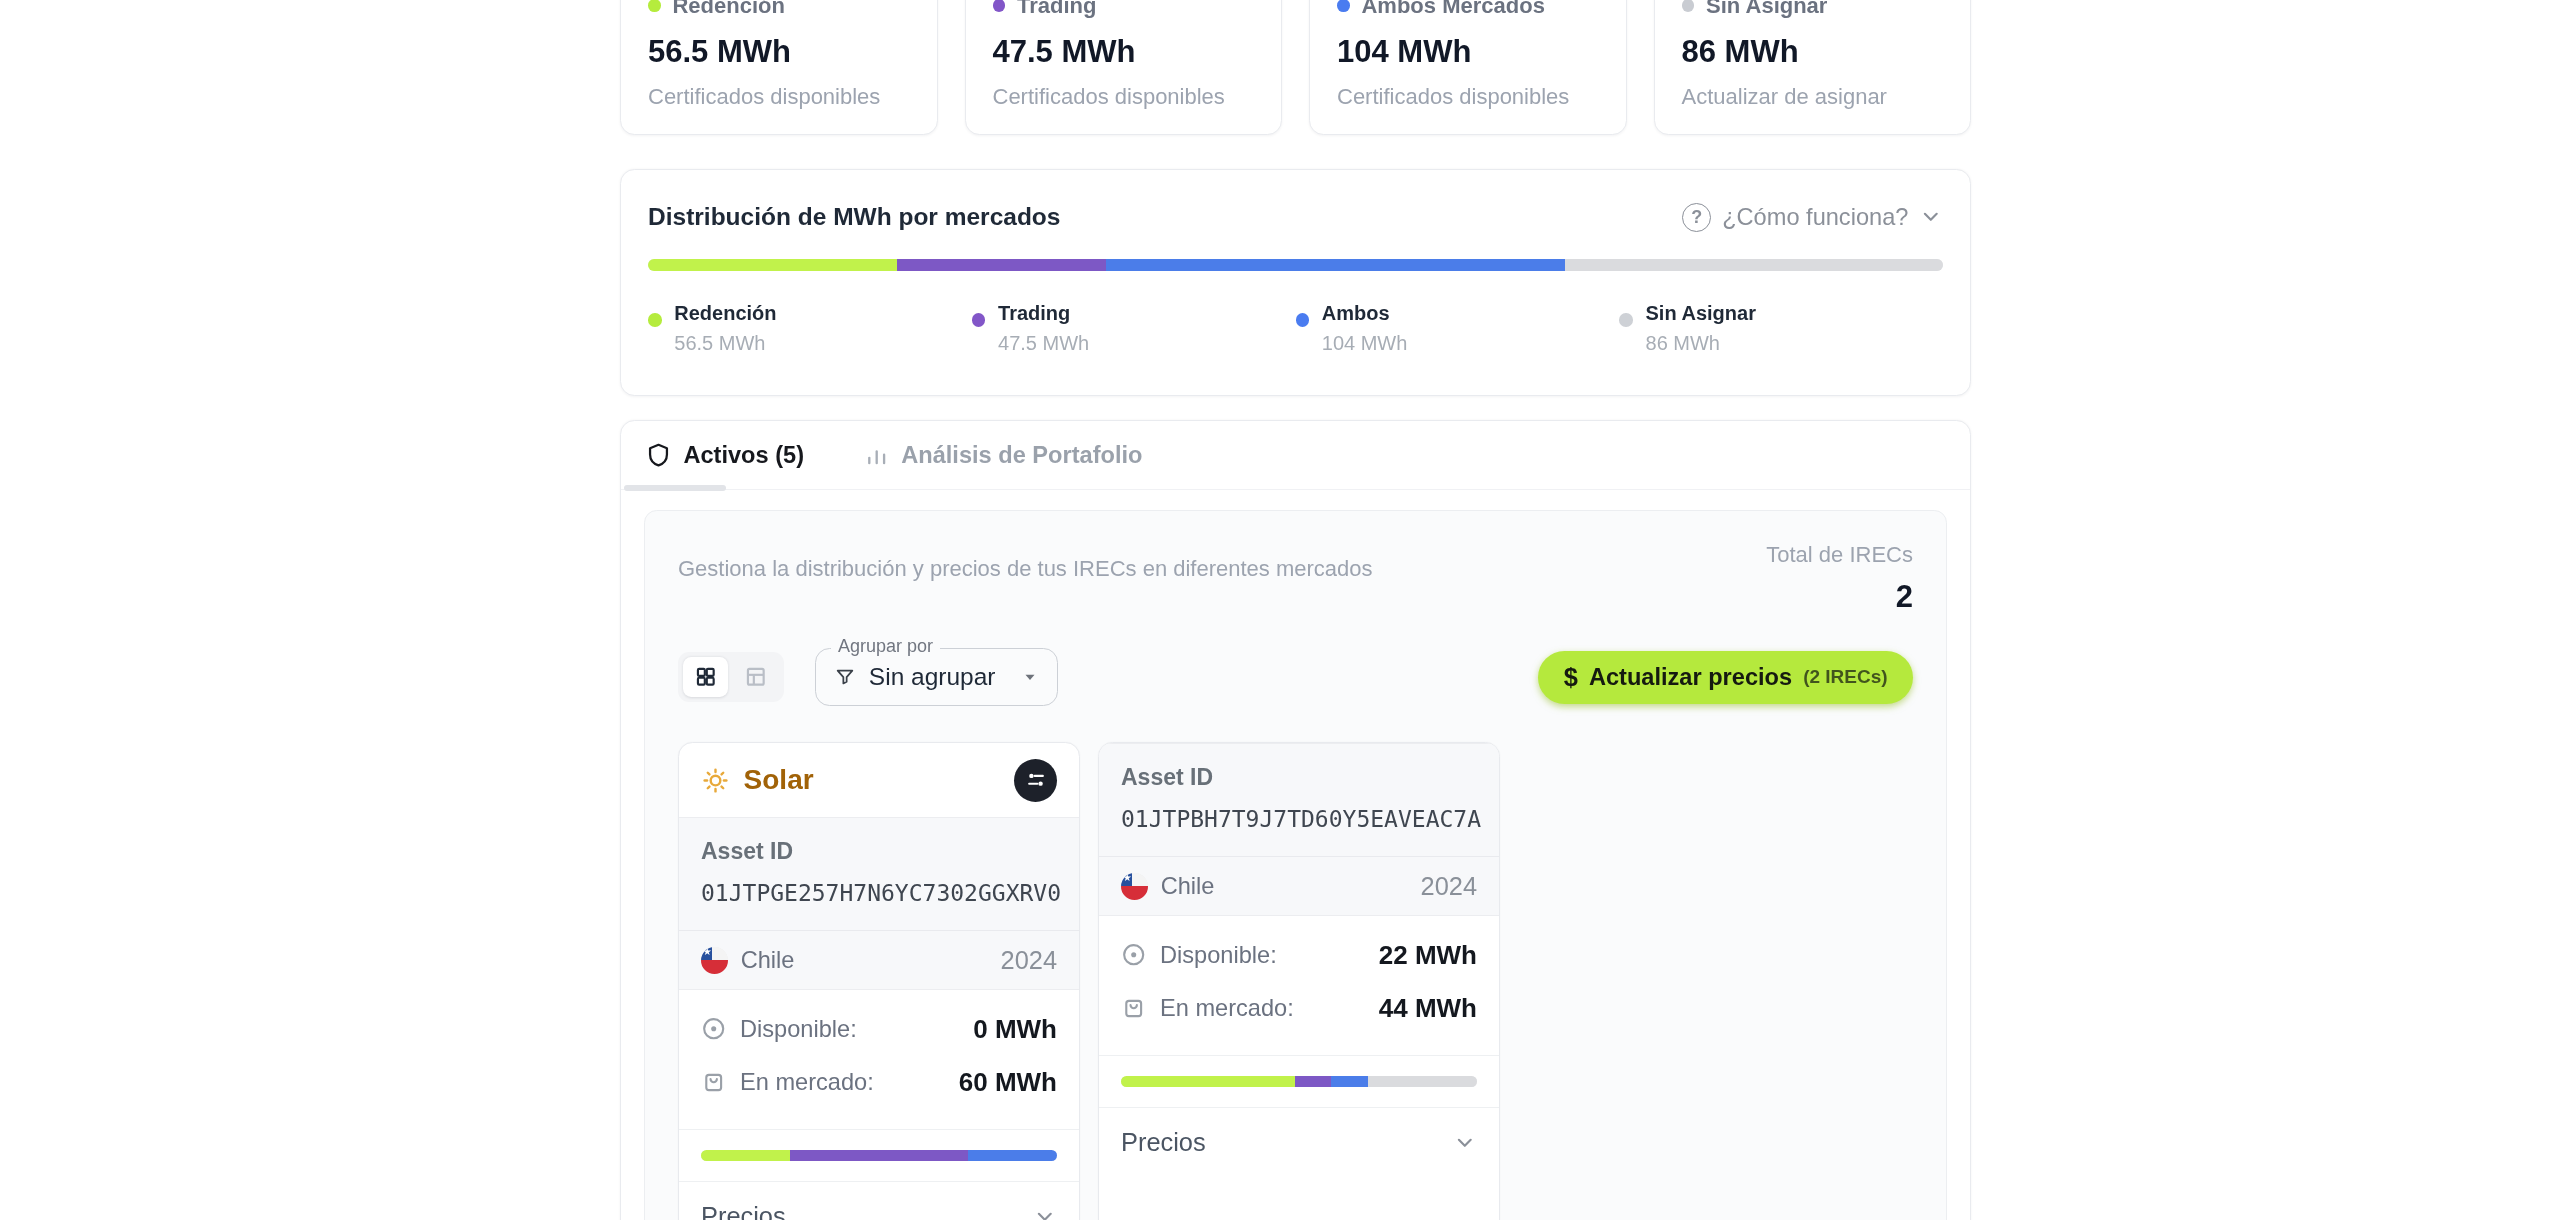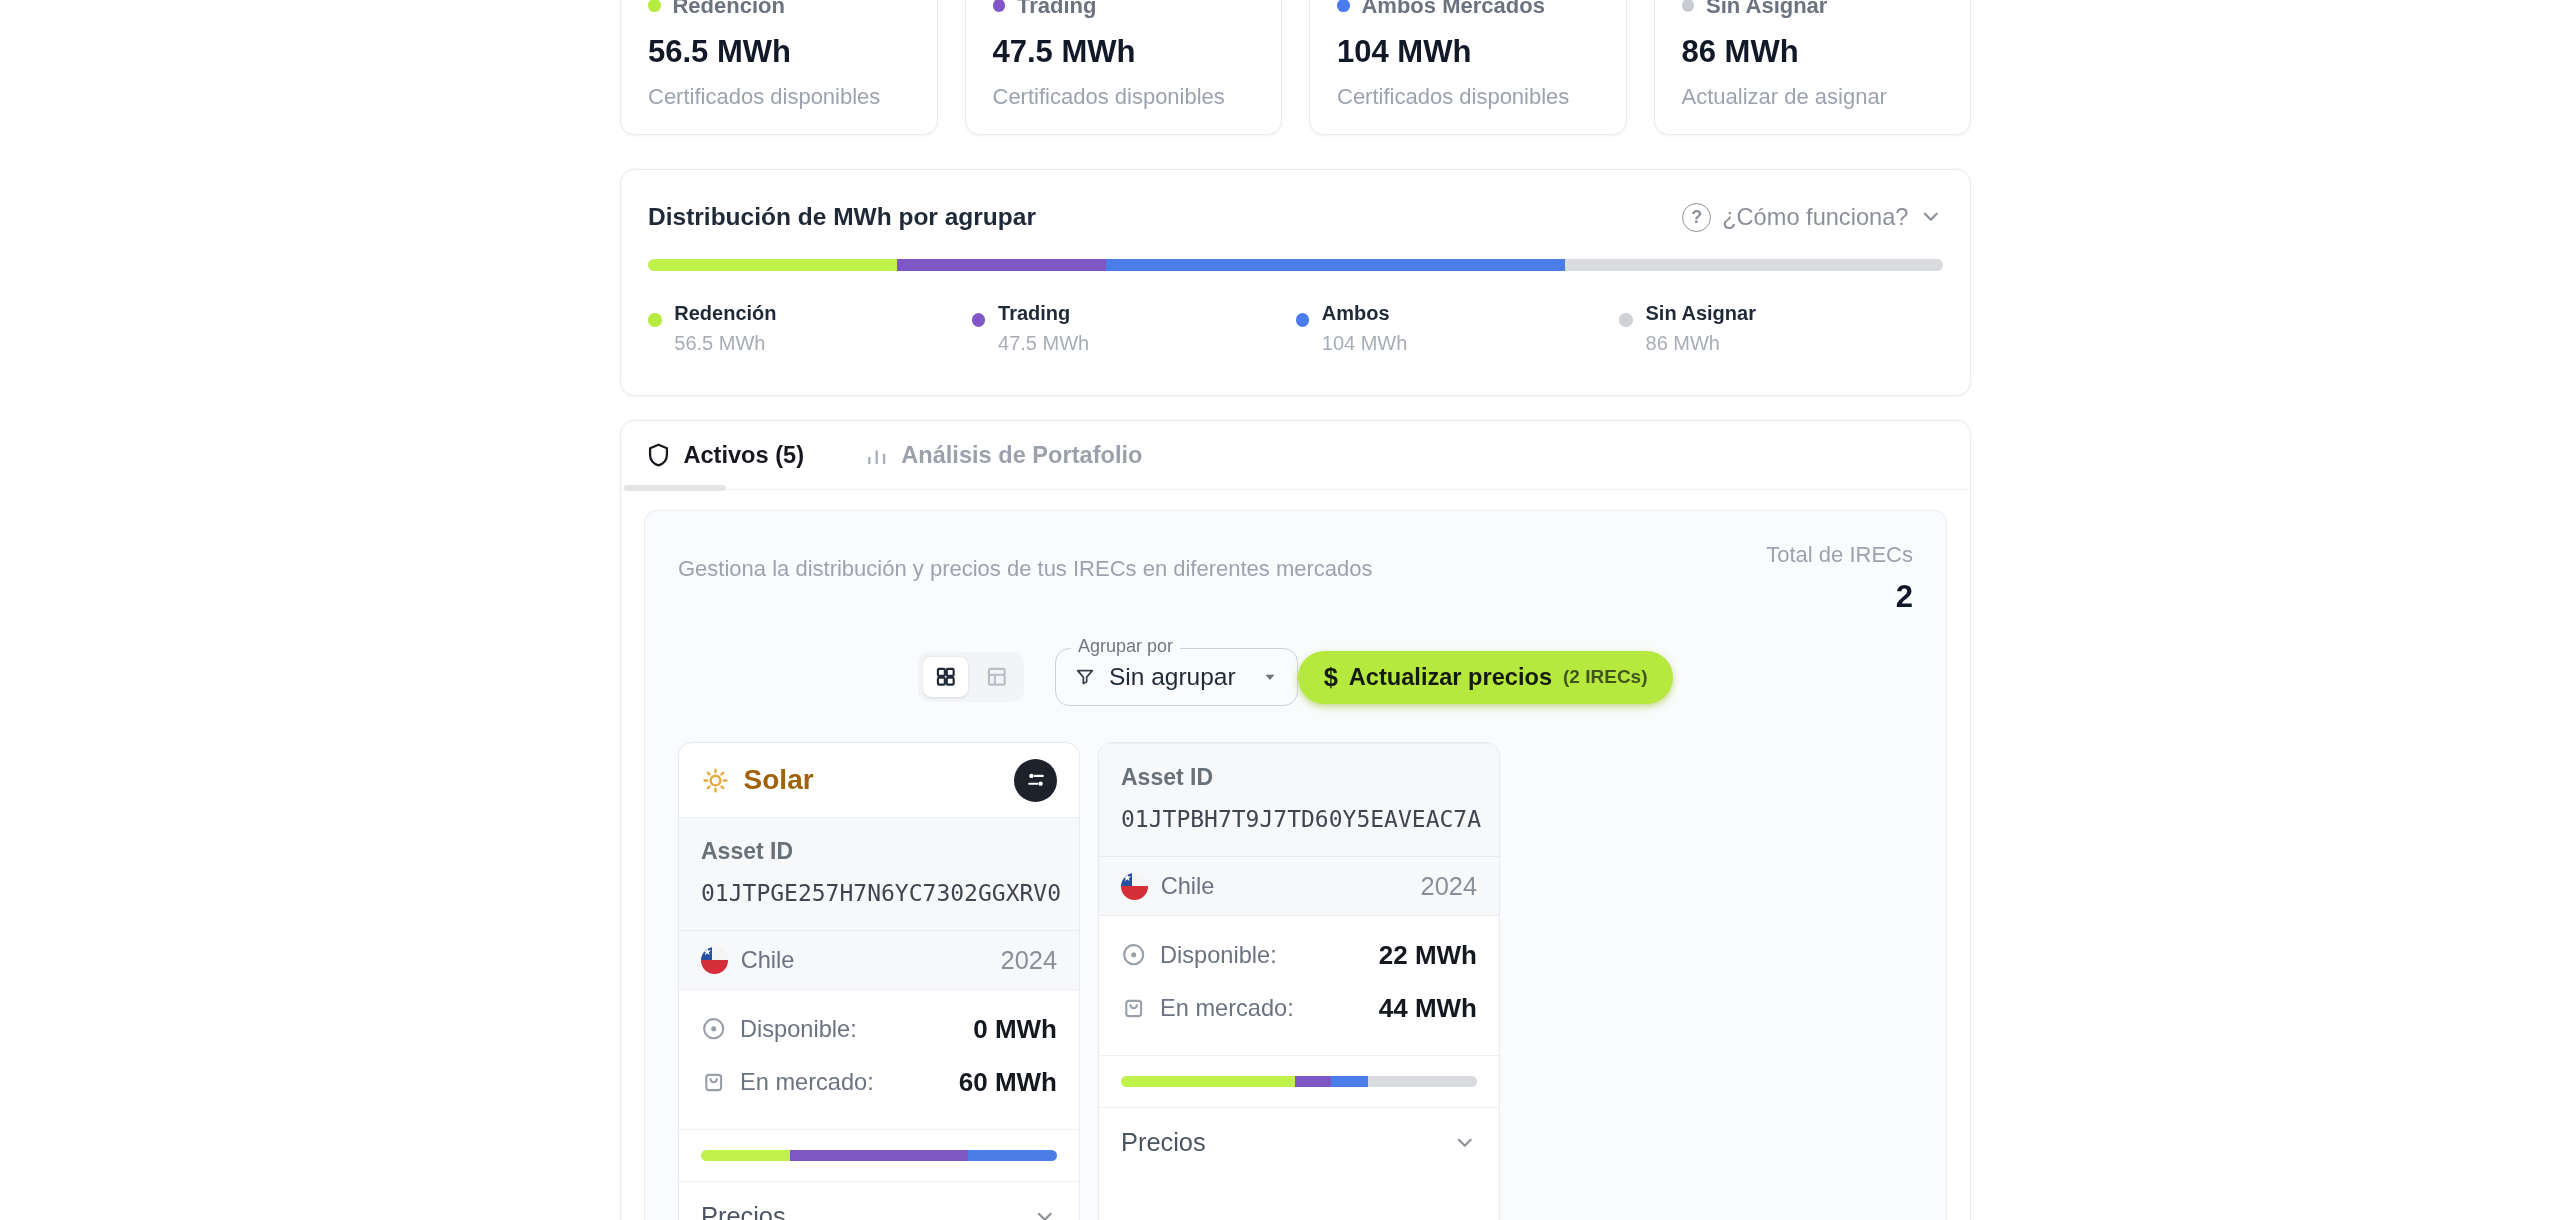--- a/index.html
+++ b/index.html
@@ -48,21 +48,21 @@
   .inner-card { margin:20px 23px 0 23px; background:#fafbfc; border:0.9px solid #eceef1;
     border-radius:12.7px; padding-bottom:53px; }
   .inner-head { display:flex; justify-content:space-between; padding:31px 33px 0 33px; }
   .inner-title-row { display:flex; align-items:center; gap:12.7px; }
   .inner-title { font-size:27px; font-weight:600; color:#1f2937; }
   .inner-sub { font-size:22px; color:#9ca3af; margin-top:13.6px; }
   .total-box { text-align:right; }
   .total-label { font-size:22px; color:#9ca3af; }
   .total-value { font-size:31px; font-weight:600; color:#111827; margin-top:11px; }
 
-  .toolbar { display:flex; align-items:center; justify-content:center; margin-top:33px; padding:0 33px; }
+  .toolbar { display:flex; align-items:center; justify-content:space-between; margin-top:33px; padding:0 33px; }
   .toolbar-left { display:flex; align-items:center; }
   .segmented { background:#f3f4f6; border-radius:11px; padding:5.4px; display:flex; gap:5.4px; }
   .seg-btn { width:45px; height:40px; border-radius:8.2px; display:flex; align-items:center;
     justify-content:center; cursor:pointer; }
   .seg-btn.active { background:#fff; box-shadow:0 0.9px 2.7px rgba(16,24,40,.12); color:#1f2937; }
   .seg-btn.inactive { color:#b9bec6; }
   .select-box { position:relative; margin-left:31px; width:243px; height:58px; border:1.8px solid #ccd0d6;
     border-radius:14.5px; display:flex; align-items:center; gap:12.7px; padding:0 18px; cursor:pointer; background:transparent; }
   .select-label { position:absolute; top:-12.7px; left:14.5px; background:#fafbfc; padding:0 7.3px;
     font-size:18px; color:#717680; }
@@ -142,21 +142,21 @@
         <span class="dot" style="background: rgb(201, 204, 210);"></span>
         <span class="stat-name">Sin Asignar</span>
       </div>
       <div class="stat-value">86 MWh</div>
       <div class="stat-caption">Actualizar de asignar</div>
     </div>
   </div>
 
   <div class="dist-card">
     <div class="dist-head">
-      <div class="dist-title">Distribución de MWh por agrupar</div>
+      <div class="dist-title">Distribución de MWh por mercados</div>
       <div class="help-group">
         <span class="help-circle">?</span>
         <span>¿Cómo funciona?</span>
         <span class="icon">
           <svg width="23.6" height="23.6" viewBox="0 0 24 24" fill="none" stroke="#8b9099" stroke-width="2.2" stroke-linecap="round" stroke-linejoin="round">
               <polyline points="6 9 12 15 18 9"></polyline>
             </svg>
         </span>
       </div>
     </div>

